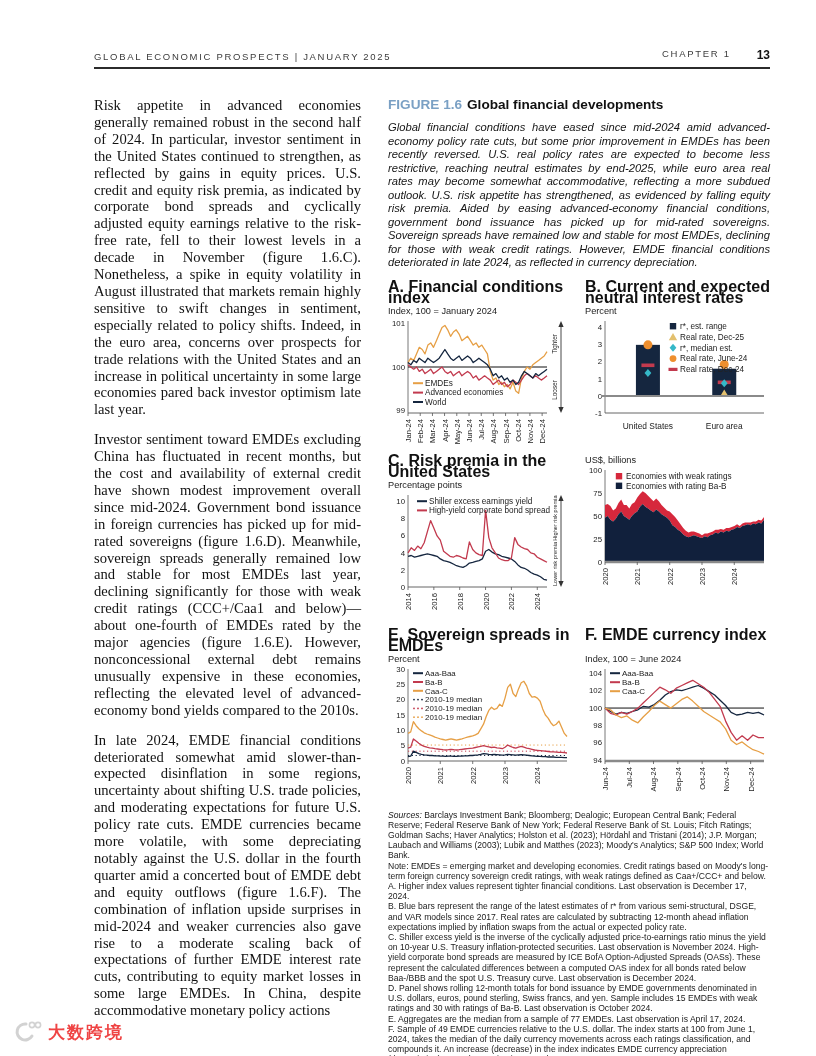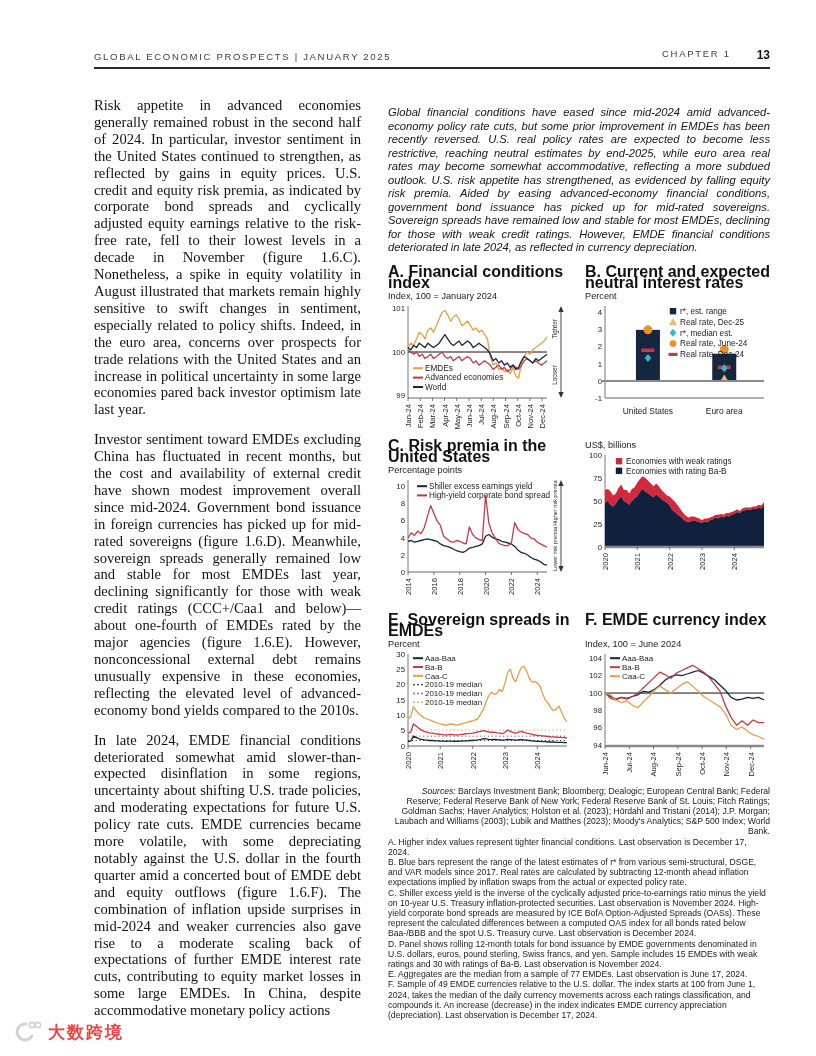--- a/index.html
+++ b/index.html
@@ -12,21 +12,21 @@
   .leftcol{width:287px;font-family:"Liberation Serif",serif;font-size:14.6px;line-height:16.9px;text-align:justify;color:#121212;}
   .leftcol p{margin:0 2px 13px 0;}
   .rightcol{width:382px;}
   .figtitle{font-size:13.6px;font-weight:bold;color:#111;}
   .figlabel{color:#7aa0c4;margin-right:5px;}
   .lead{font-style:italic;font-size:11.2px;line-height:13.5px;text-align:justify;margin:9px 0 11px 0;color:#151515;}
   .grid{display:grid;grid-template-columns:185px 185px;column-gap:12px;row-gap:6px;}
   .ptitle{font-weight:bold;font-size:16px;line-height:11.8px;min-height:25px;color:#111;}
   .psub{font-size:9.2px;margin:0 0 1px 0;color:#222;}
   svg{display:block;}
-  .sources{margin-top:4px;font-size:8.6px;line-height:10.2px;color:#1a1a1a;text-align:right;}
+  .sources{margin-top:13px;font-size:8.6px;line-height:10.2px;color:#1a1a1a;}
   .srclabel{font-style:italic;}
   .notes p{font-size:8.6px;line-height:10.2px;margin:0;color:#1a1a1a;}
   .watermark{position:absolute;left:12px;bottom:12px;display:flex;align-items:center;gap:6px;color:#ef4444;font-size:17px;font-weight:bold;letter-spacing:2px;}
 </style>
 </head>
 <body>
 
 <div class="page">
   <div class="hdr">
     <span>GLOBAL ECONOMIC PROSPECTS | JANUARY 2025</span>
@@ -37,20 +37,23 @@
   </div>
 
   <div class="cols">
     <div class="leftcol">
         <p>Risk appetite in advanced economies generally remained robust in the second half of 2024. In particular, investor sentiment in the United States continued to strengthen, as reflected by gains in equity prices. U.S. credit and equity risk premia, as indicated by corporate bond spreads and cyclically adjusted equity earnings relative to the risk-free rate, fell to their lowest levels in a decade in November (figure 1.6.C). Nonetheless, a spike in equity volatility in August illustrated that markets remain highly sensitive to swift changes in sentiment, especially related to policy shifts. Indeed, in the euro area, concerns over prospects for trade relations with the United States and an increase in political uncertainty in some large economies pared back investor optimism late last year.</p>
         <p>Investor sentiment toward EMDEs excluding China has fluctuated in recent months, but the cost and availability of external credit have shown modest improvement overall since mid-2024. Government bond issuance in foreign currencies has picked up for mid-rated sovereigns (figure 1.6.D). Meanwhile, sovereign spreads generally remained low and stable for most EMDEs last year, declining significantly for those with weak credit ratings (CCC+/Caa1 and below)—about one-fourth of EMDEs rated by the major agencies (figure 1.6.E). However, nonconcessional external debt remains unusually expensive in these economies, reflecting the elevated level of advanced-economy bond yields compared to the 2010s.</p>
         <p>In late 2024, EMDE financial conditions deteriorated somewhat amid slower-than-expected disinflation in some regions, uncertainty about shifting U.S. trade policies, and moderating expectations for future U.S. policy rate cuts. EMDE currencies became more volatile, with some depreciating notably against the U.S. dollar in the fourth quarter amid a concerted bout of EMDE debt and equity outflows (figure 1.6.F). The combination of inflation upside surprises in mid-2024 and weaker currencies also gave rise to a moderate scaling back of expectations of further EMDE interest rate cuts, contributing to equity market losses in some large EMDEs. In China, despite accommodative monetary policy actions</p>
       </div>
 
     <div class="rightcol">
+      <div class="figtitle">
+        <span class="figlabel">FIGURE 1.6</span><span>Global financial developments</span>
+      </div>
       <div class="lead">Global financial conditions have eased since mid-2024 amid advanced-economy policy rate cuts, but some prior improvement in EMDEs has been recently reversed. U.S. real policy rates are expected to become less restrictive, reaching neutral estimates by end-2025, while euro area real rates may become somewhat accommodative, reflecting a more subdued outlook. U.S. risk appetite has strengthened, as evidenced by falling equity risk premia. Aided by easing advanced-economy financial conditions, government bond issuance has picked up for mid-rated sovereigns. Sovereign spreads have remained low and stable for most EMDEs, declining for those with weak credit ratings. However, EMDE financial conditions deteriorated in late 2024, as reflected in currency depreciation.</div>
 
       <div class="grid">
         <div class="panel">
           <div class="ptitle">A. Financial conditions index</div>
           <div class="psub">Index, 100 = January 2024</div>
           <svg width="185" height="132">
               <text x="17" y="96.40952380952392" font-size="7.8" text-anchor="end" fill="#222" font-family="Liberation Sans, sans-serif">99</text>
               <text x="17" y="52.6" font-size="7.8" text-anchor="end" fill="#222" font-family="Liberation Sans, sans-serif">100</text>
               <text x="17" y="8.790476190476072" font-size="7.8" text-anchor="end" fill="#222" font-family="Liberation Sans, sans-serif">101</text>
@@ -284,25 +287,26 @@
               <rect x="25" y="25.2" width="10" height="2" fill="#e69f45"></rect>
               <text x="37" y="29" font-size="8" text-anchor="start" fill="#222" font-family="Liberation Sans, sans-serif">Caa-C</text>
             </svg>
         </div>
       </div>
 
       <div class="sources">
         <span class="srclabel">Sources:</span><span> Barclays Investment Bank; Bloomberg; Dealogic; European Central Bank; Federal Reserve; Federal Reserve Bank of New York; Federal Reserve Bank of St. Louis; Fitch Ratings; Goldman Sachs; Haver Analytics; Holston et al. (2023); Hördahl and Tristani (2014); J.P. Morgan; Laubach and Williams (2003); Lubik and Matthes (2023); Moody's Analytics; S&amp;P 500 Index; World Bank.</span>
       </div>
       <div class="notes">
+          <p>Note: EMDEs = emerging market and developing economies. Credit ratings based on Moody's long-term foreign currency sovereign credit ratings, with weak ratings defined as Caa+/CCC+ and below.</p>
           <p>A. Higher index values represent tighter financial conditions. Last observation is December 17, 2024.</p>
           <p>B. Blue bars represent the range of the latest estimates of r* from various semi-structural, DSGE, and VAR models since 2017. Real rates are calculated by subtracting 12-month ahead inflation expectations implied by inflation swaps from the actual or expected policy rate.</p>
           <p>C. Shiller excess yield is the inverse of the cyclically adjusted price-to-earnings ratio minus the yield on 10-year U.S. Treasury inflation-protected securities. Last observation is November 2024. High-yield corporate bond spreads are measured by ICE BofA Option-Adjusted Spreads (OASs). These represent the calculated differences between a computed OAS index for all bonds rated below Baa-/BBB and the spot U.S. Treasury curve. Last observation is December 2024.</p>
-          <p>D. Panel shows rolling 12-month totals for bond issuance by EMDE governments denominated in U.S. dollars, euros, pound sterling, Swiss francs, and yen. Sample includes 15 EMDEs with weak ratings and 30 with ratings of Ba-B. Last observation is November 2024.</p>
-          <p>E. Aggregates are the median from a sample of 77 EMDEs. Last observation is June 17, 2024.</p>
+          <p>D. Panel shows rolling 12-month totals for bond issuance by EMDE governments denominated in U.S. dollars, euros, pound sterling, Swiss francs, and yen. Sample includes 15 EMDEs with weak ratings and 30 with ratings of Ba-B. Last observation is October 2024.</p>
+          <p>E. Aggregates are the median from a sample of 77 EMDEs. Last observation is April 17, 2024.</p>
           <p>F. Sample of 49 EMDE currencies relative to the U.S. dollar. The index starts at 100 from June 1, 2024, takes the median of the daily currency movements across each ratings classification, and compounds it. An increase (decrease) in the index indicates EMDE currency appreciation (depreciation). Last observation is December 17, 2024.</p>
         </div>
     </div>
   </div>
 
   <div class="watermark">
     <svg width="30" height="24" viewBox="0 0 30 24">
       <path d="M14 4 A8 8 0 1 0 20 16" fill="none" stroke="#d2d2d2" stroke-width="3" stroke-linecap="round"></path>
       <circle cx="20" cy="5" r="2.6" fill="none" stroke="#d2d2d2" stroke-width="1.6"></circle>
       <circle cx="26" cy="5" r="2.6" fill="none" stroke="#d2d2d2" stroke-width="1.6"></circle>

